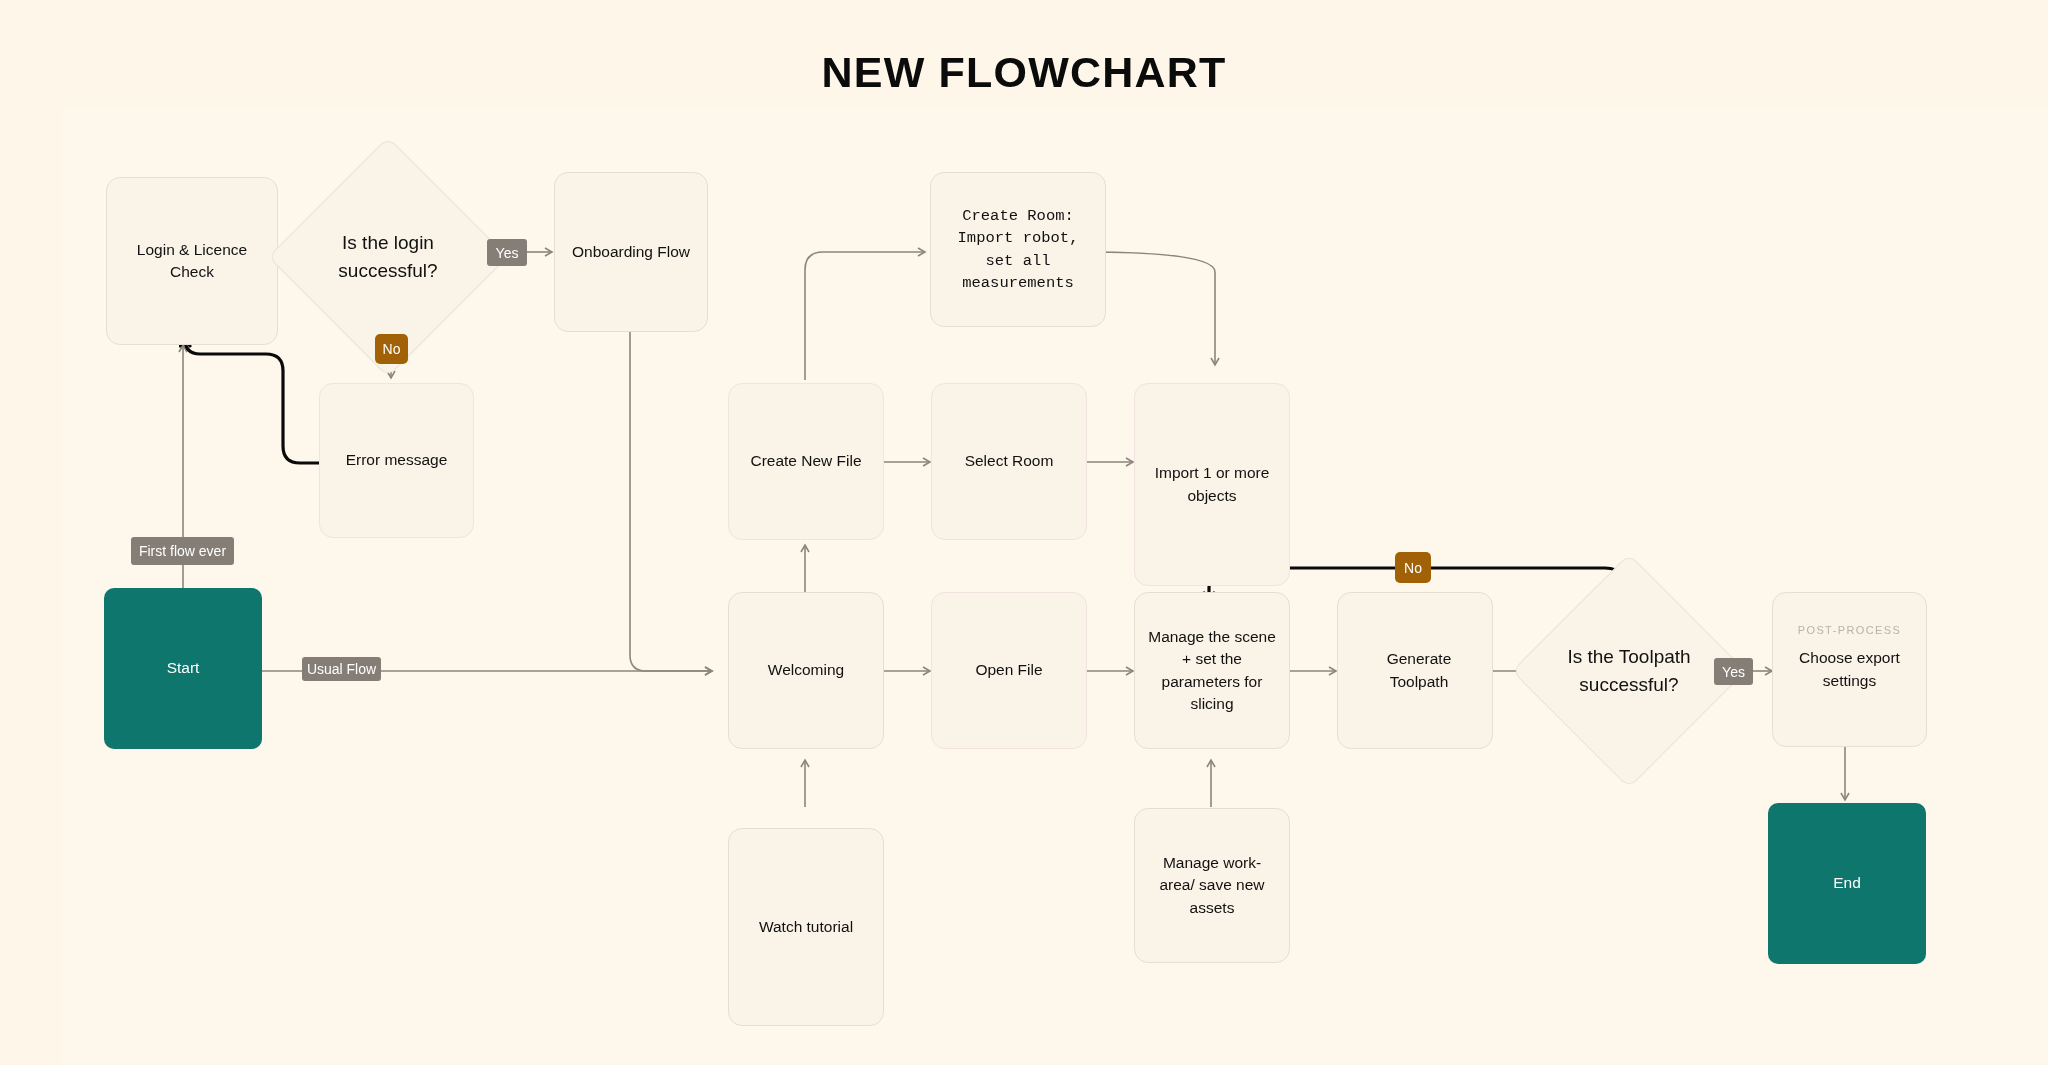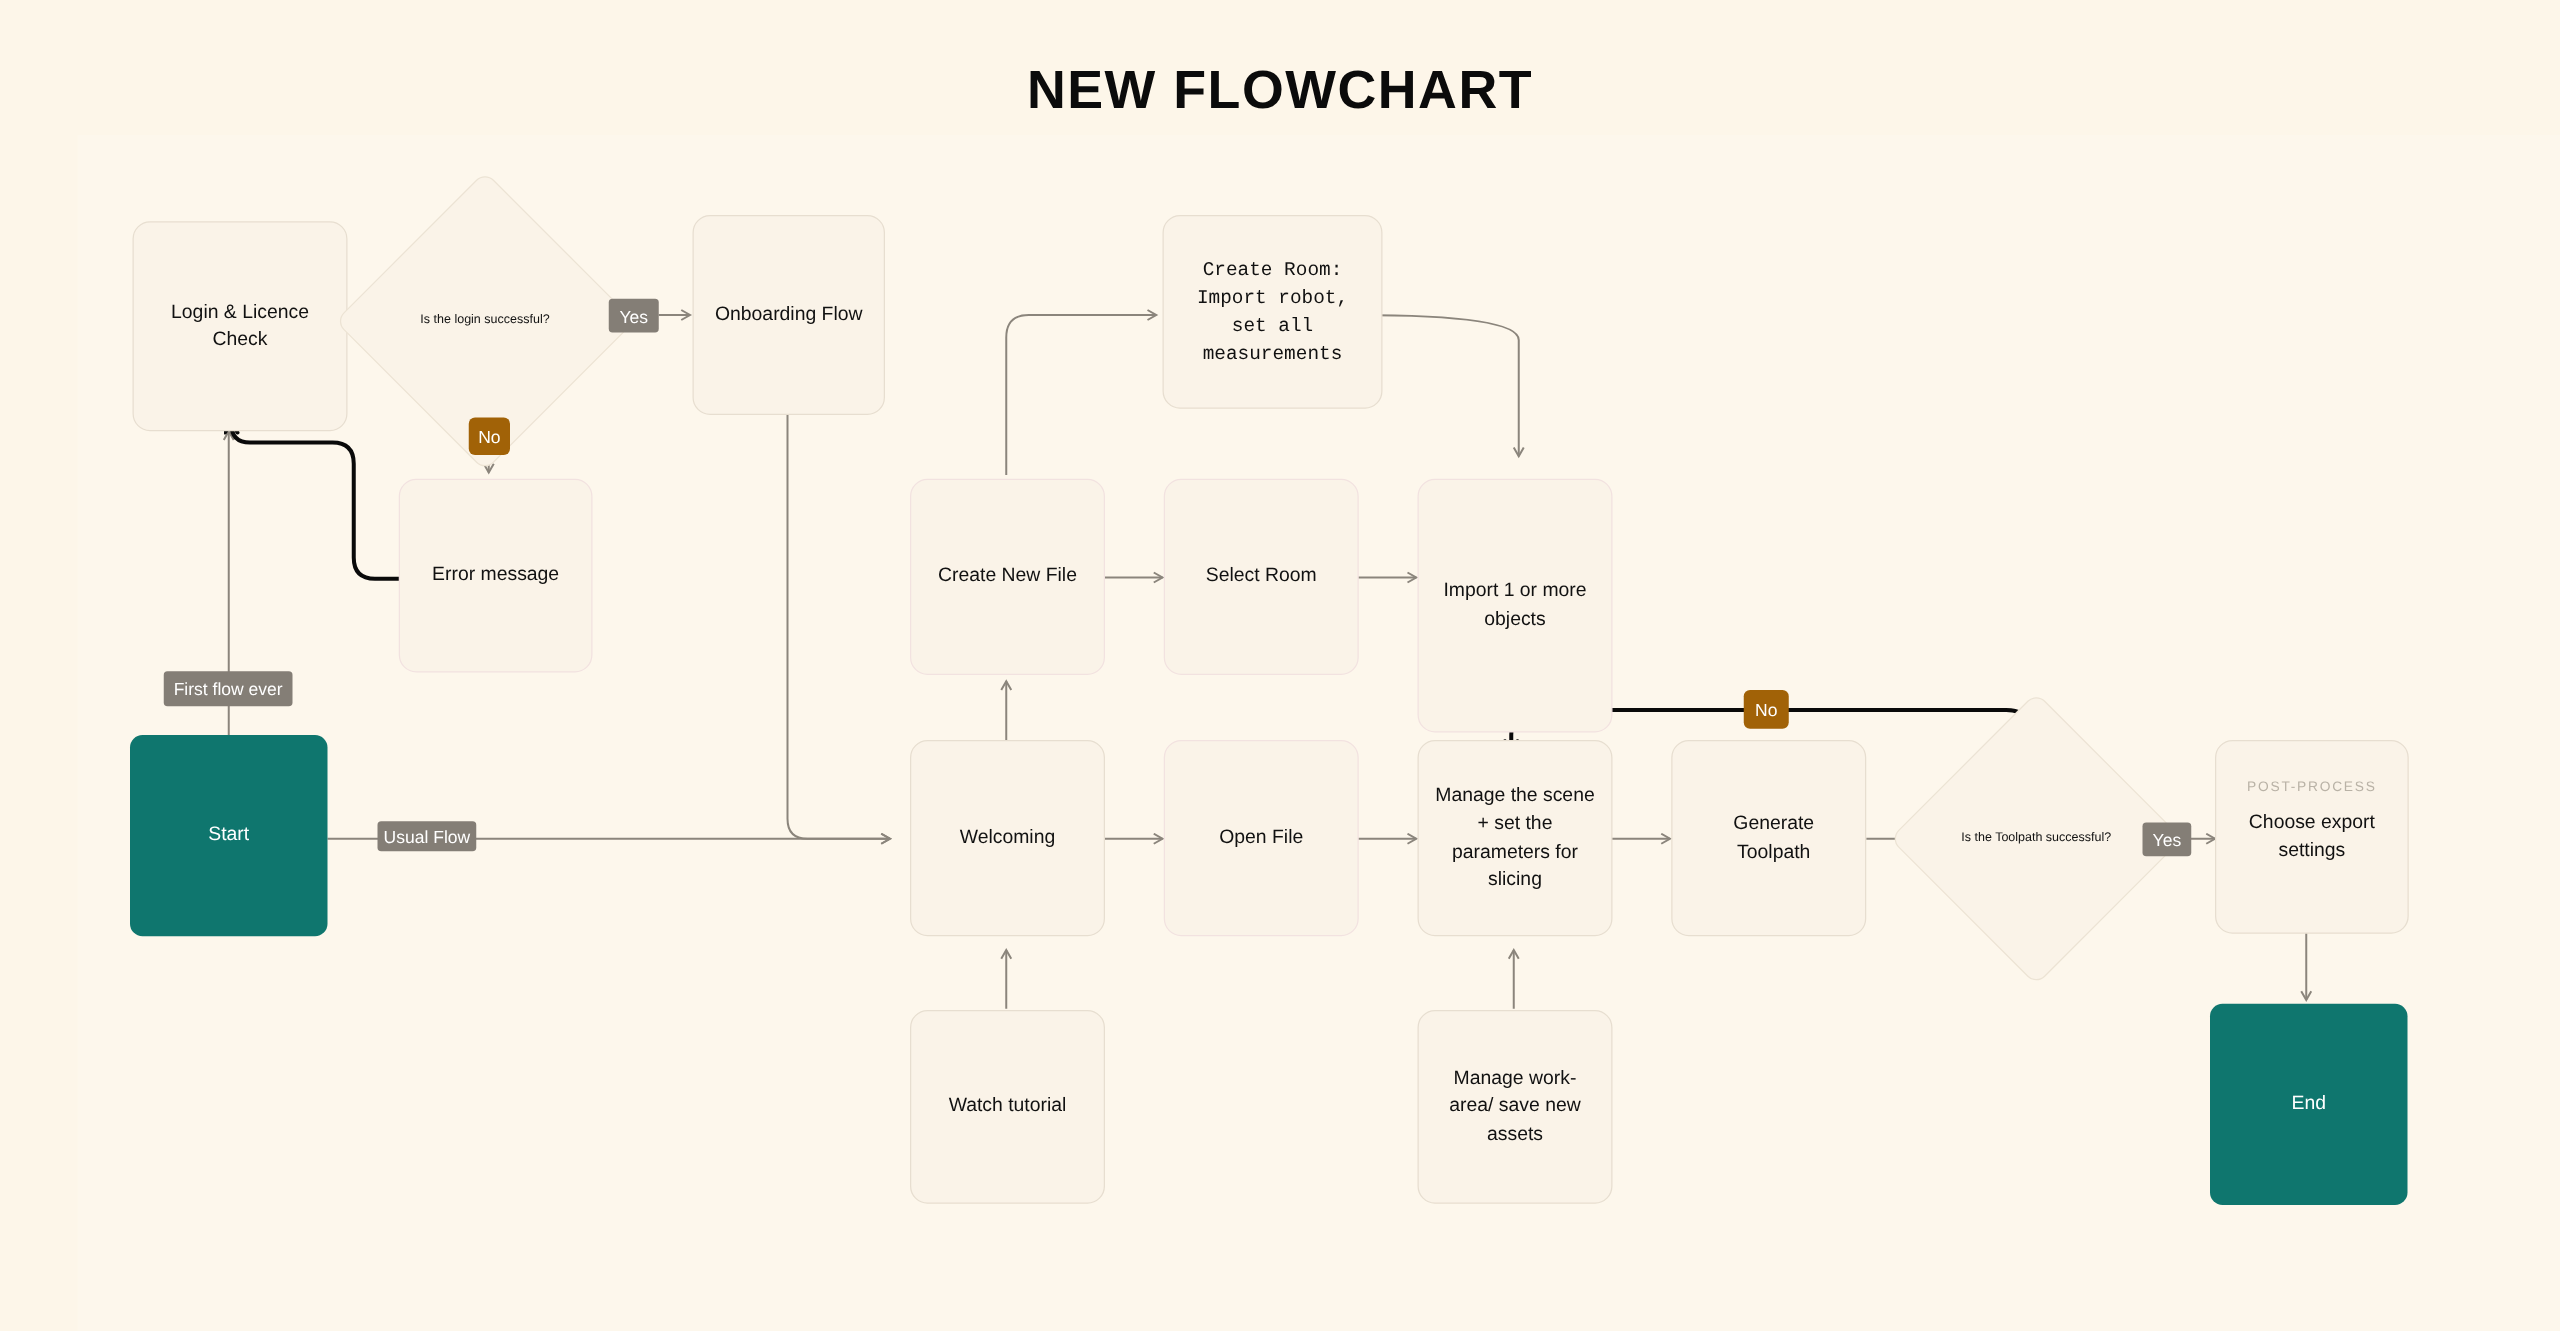--- a/index.html
+++ b/index.html
@@ -78,21 +78,21 @@
     background:#faf3e8;
     border:1.6px solid #ece3d4;
     border-radius:10px;
     box-sizing:border-box;
   }
   .diamond .dlabel{
     position:absolute;
     left:0;top:50%;width:100%;
     transform:translateY(-50%);
     text-align:center;
-    font-size:10px;
+    font-size:19px;
     line-height:1.45;
     color:#111;
   }
 
   
   .badge{
     position:absolute;
     display:flex;align-items:center;justify-content:center;
     box-sizing:border-box;
     font-size:14px;
@@ -253,21 +253,21 @@
 
 <div class="badge grey" style="left:1714px;top:658px;width:39px;height:27px;">
   <span>Yes</span>
 </div>
 
 <div class="node" style="left:1772px;top:592px;width:155px;height:155px;">
   <span class="eyebrow">POST-PROCESS</span>
   <span class="label">Choose export settings</span>
 </div>
 
-<div class="node" style="left:728px;top:808px;width:156px;height:155px;padding-left:12px;">
+<div class="node" style="left:728px;top:828px;width:156px;height:198px;padding-left:12px;">
   <span class="label">Watch tutorial</span>
 </div>
 
 <div class="node" style="left:1134px;top:808px;width:156px;height:155px;">
   <span class="label">Manage work-area/ save new assets</span>
 </div>
 
 <div class="node terminal" style="left:1768px;top:803px;width:158px;height:161px;">
   <span class="label">End</span>
 </div>

